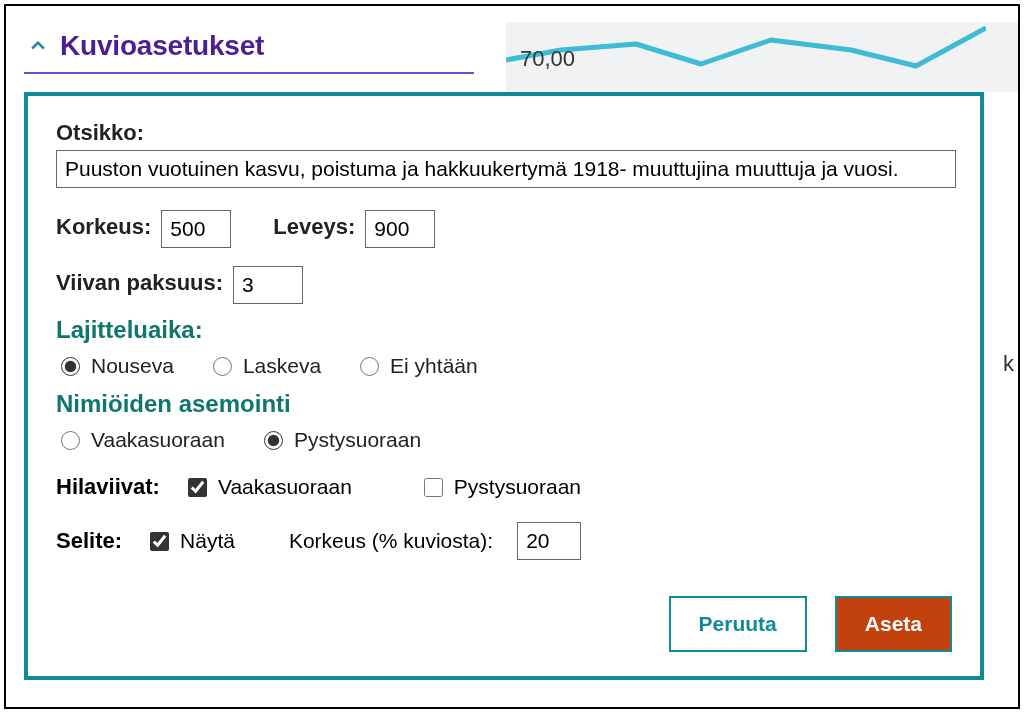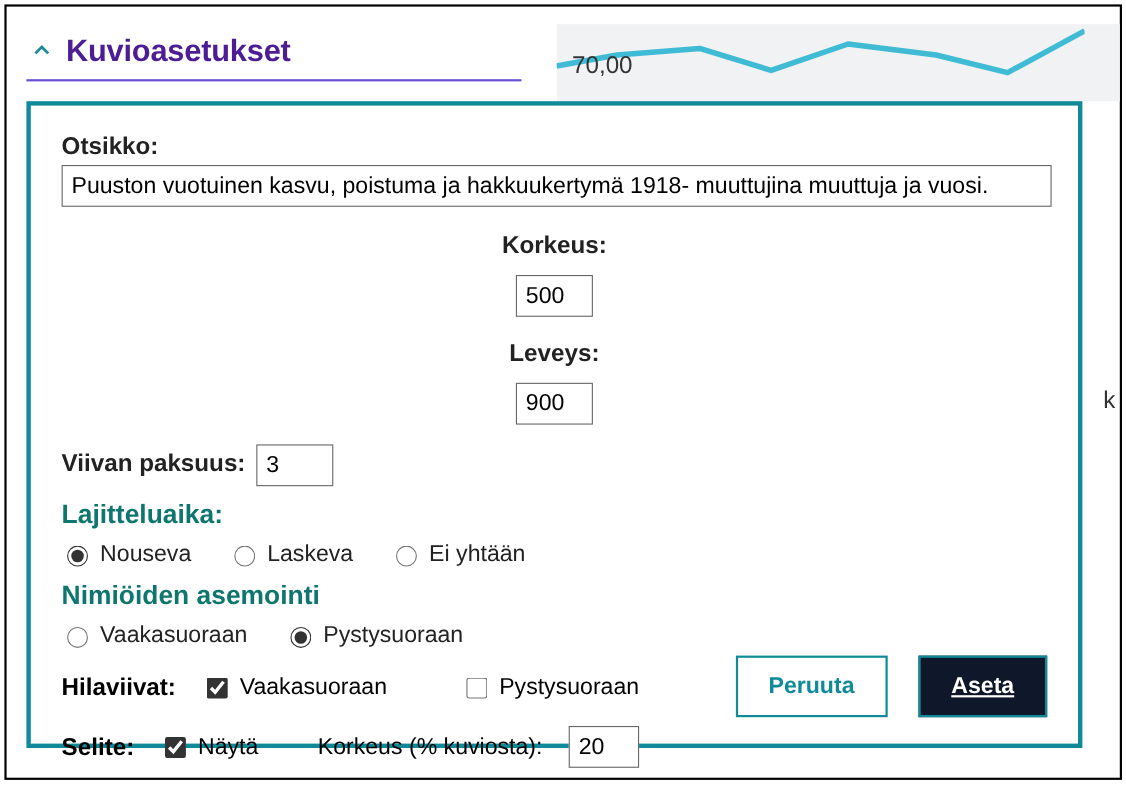--- a/index.html
+++ b/index.html
@@ -100,21 +100,20 @@
     outline: none;
     font-family: inherit;
   }
   .title-input { width: 900px; display: block; }
 
   .dim-row {
     display: flex;
     align-items: center;
     gap: 10px;
     margin-top: 22px;
-    flex-direction: column;
   }
   .dim-row .gap { width: 22px; }
   .num-input { width: 70px; text-align: left; }
 
   .lw-row {
     display: flex;
     align-items: center;
     gap: 10px;
     margin-top: 18px;
   }
@@ -129,21 +128,20 @@
   .radio-row, .check-row {
     display: flex;
     align-items: center;
     gap: 34px;
     margin-top: 10px;
     font-size: 21px;
     color: #222;
   }
   .radio-item, .check-item {
     display: flex;
-    align-items: center;
     gap: 8px;
   }
   .radio-item input[type=radio],
   .check-item input[type=checkbox] {
     width: 19px;
     height: 19px;
     accent-color: #333;
   }
 
   .inline-row {
@@ -170,23 +168,22 @@
     padding: 14px 28px;
     border: 2px solid #0e8a99;
     cursor: pointer;
     font-family: inherit;
   }
   .btn-secondary {
     background: #fff;
     color: #0e8a99;
   }
   .btn-primary {
-    background: #0f172a;
+    background: #c2410c;
     color: #fff;
-    text-decoration: underline;
   }
 </style>
 </head>
 <body>
 
 <div class="wrap">
 
   <div class="bg-chart">
     <svg width="480" height="70" viewBox="0 0 480 70" preserveAspectRatio="none">
       <polyline points="0,38 55,28 130,22 195,42 265,18 345,28 410,44 480,6" fill="none" stroke="#3fbbd6" stroke-width="5" stroke-linejoin="round"></polyline>

